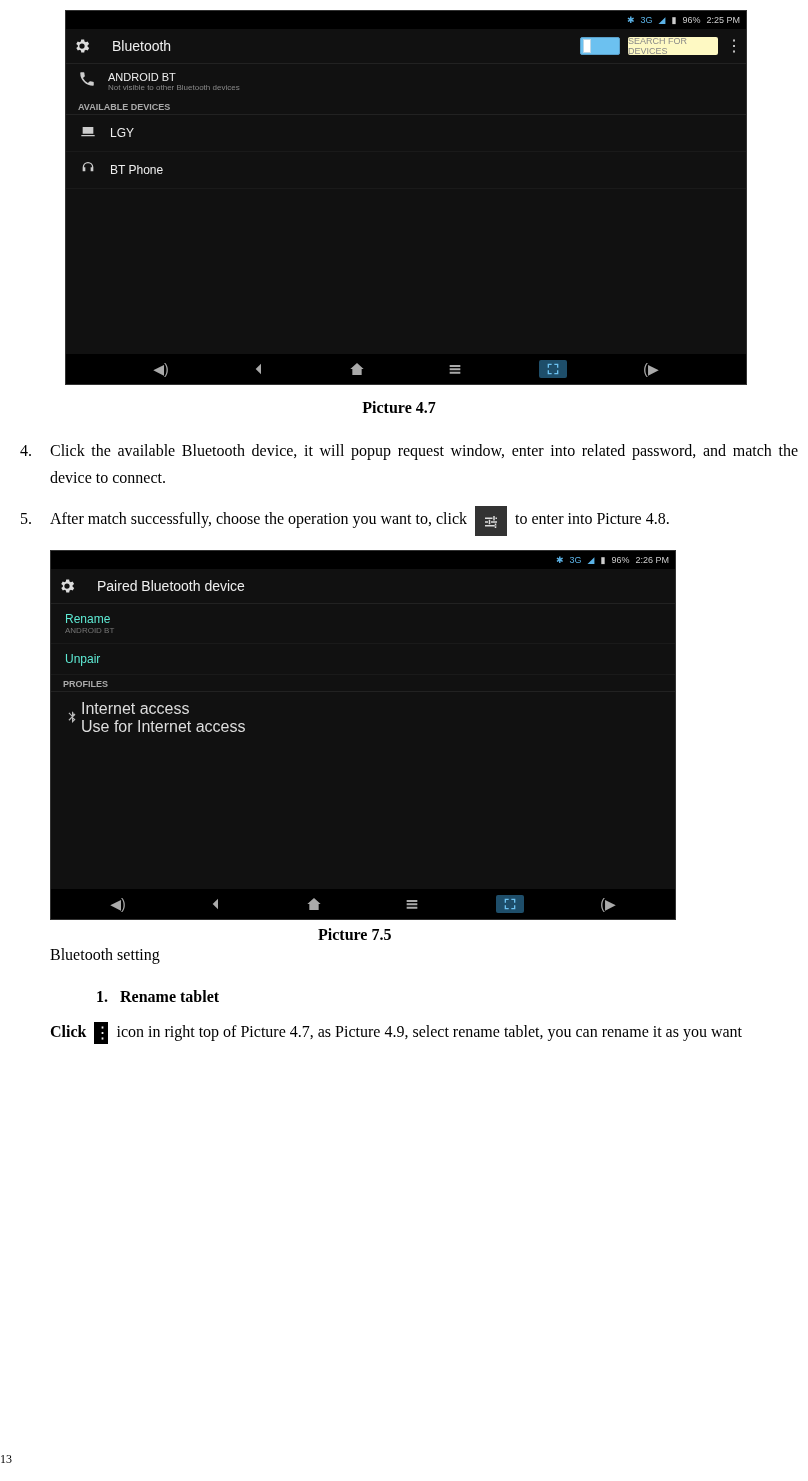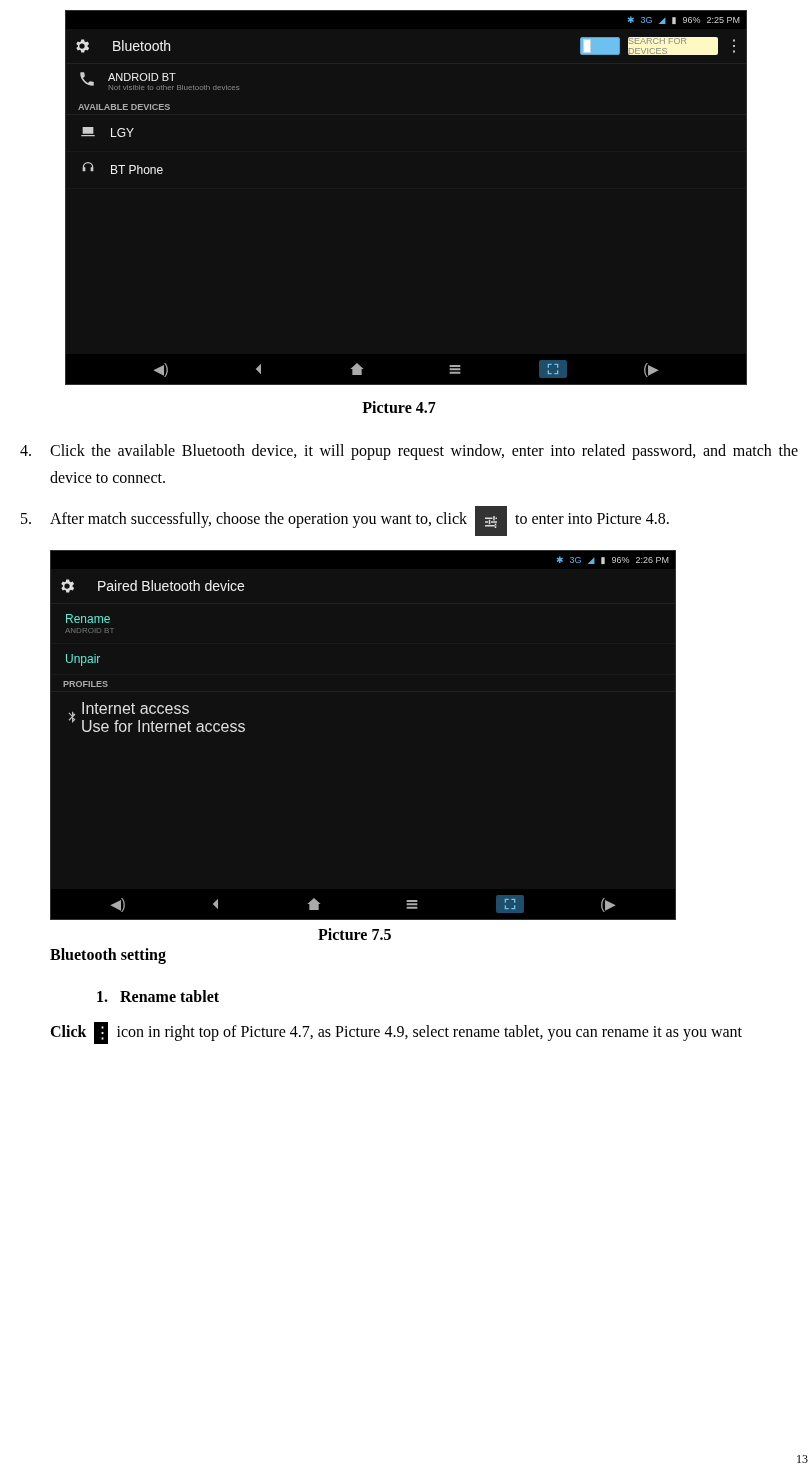--- a/index.html
+++ b/index.html
@@ -204,42 +204,42 @@
     color:#eee;
     font-size:16px; line-height:22px;
     text-align:center;
   }
 
   .body-block {
     margin-left: 50px;
     margin-right: 10px;
   }
   .heading-b {
-    font-weight:bold;
+    font-weight:normal;
     font-size:16px;
     margin-top: 2px;
   }
   .sub-num {
     font-weight:bold;
     font-size:16px;
     margin-left: 46px;
     margin-top: 24px;
   }
   .para {
     font-size:16px;
     line-height: 2.0;
     margin-top: 10px;
   }
   .para .bold { font-weight:bold; }
 
   .page-number {
     position:absolute;
     bottom: 24px;
     left: 0; right: 0;
-    text-align:right;
+    text-align:left;
     font-size: 12px;
   }
 </style>
 </head>
 <body>
 
 <div class="page">
 
   <div class="screenshot shot-47">
     <div class="statusbar">

